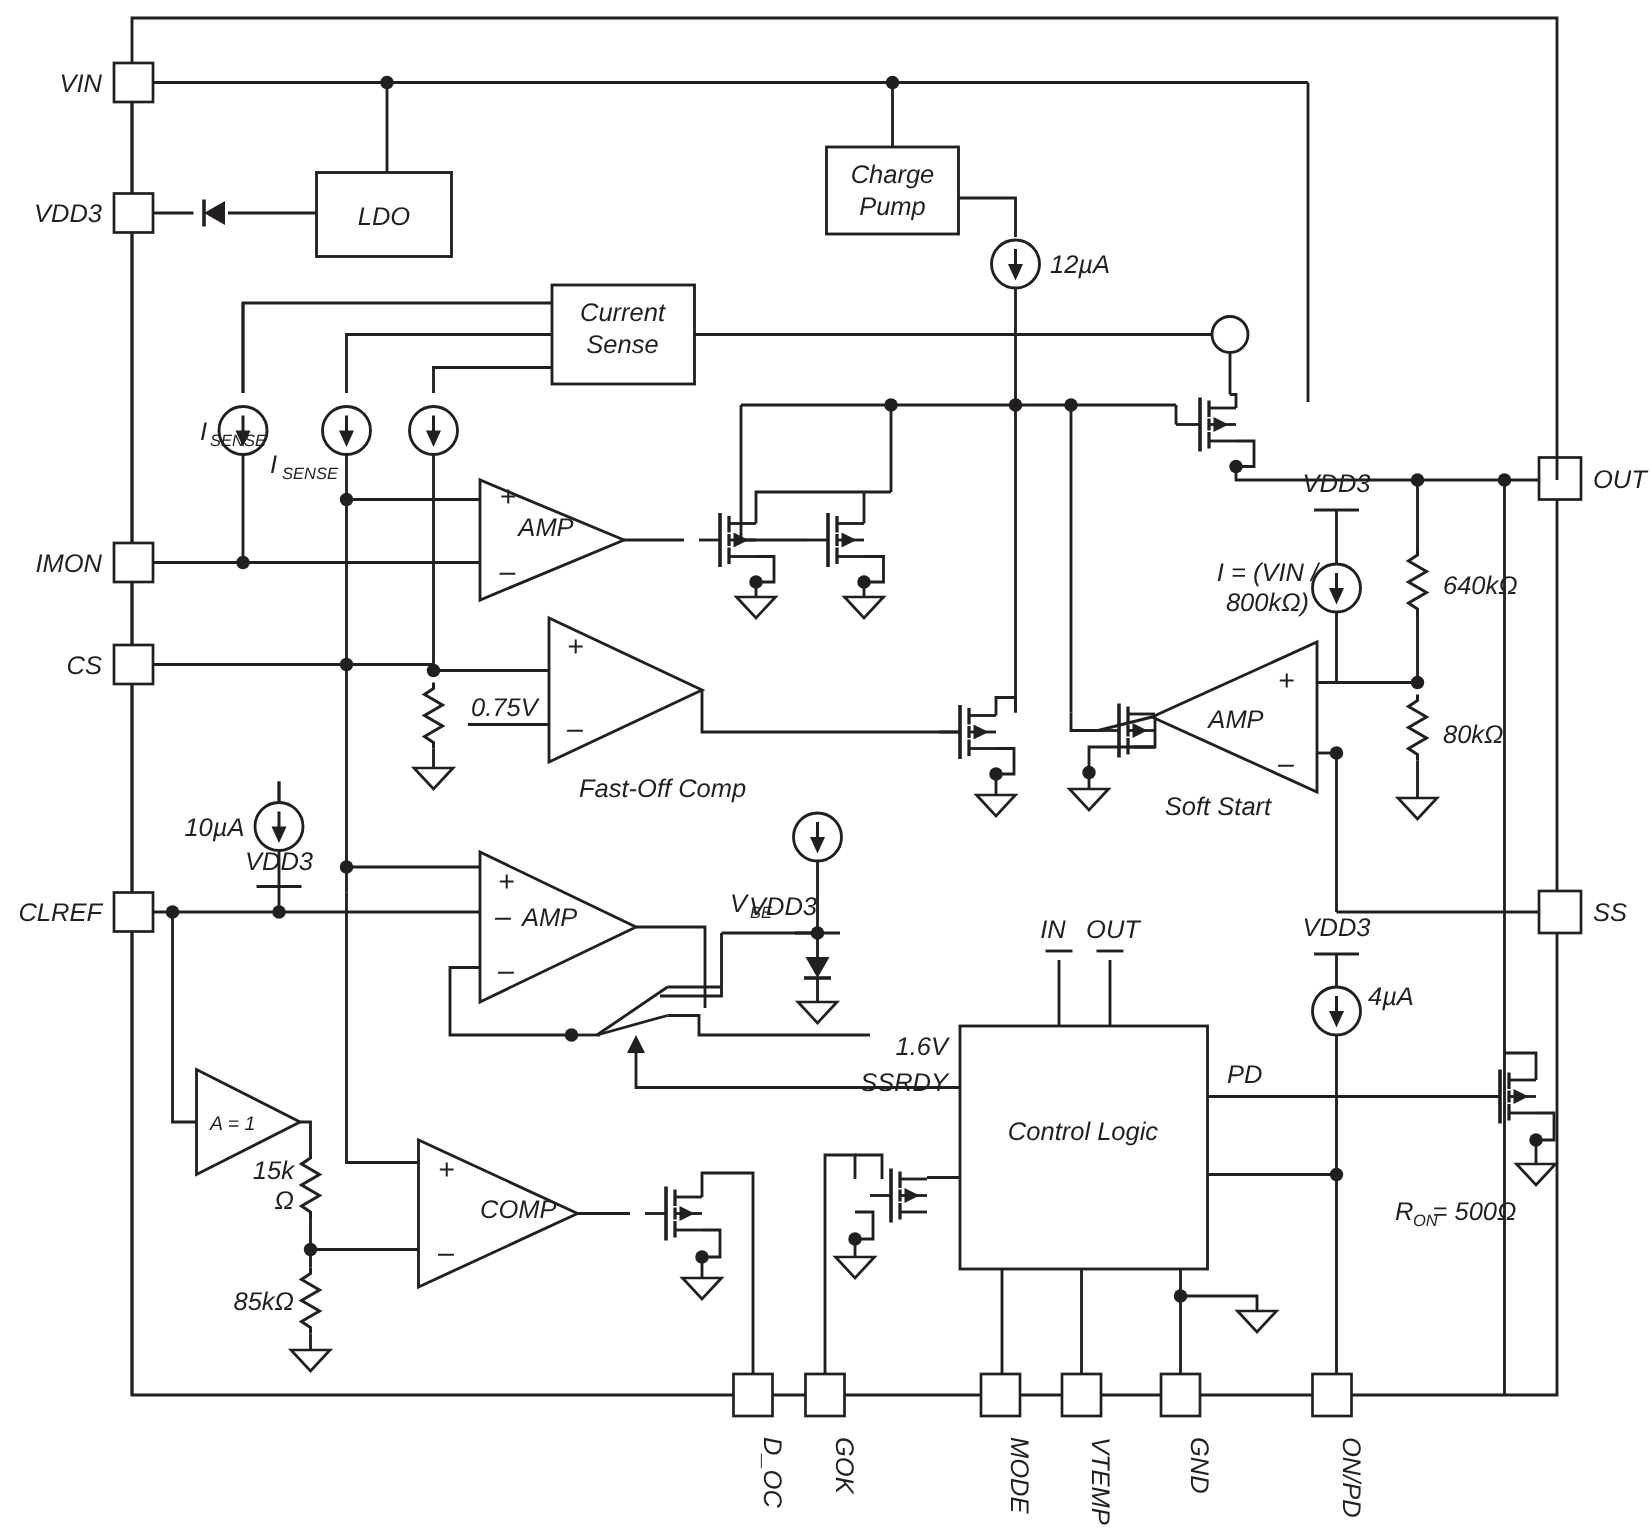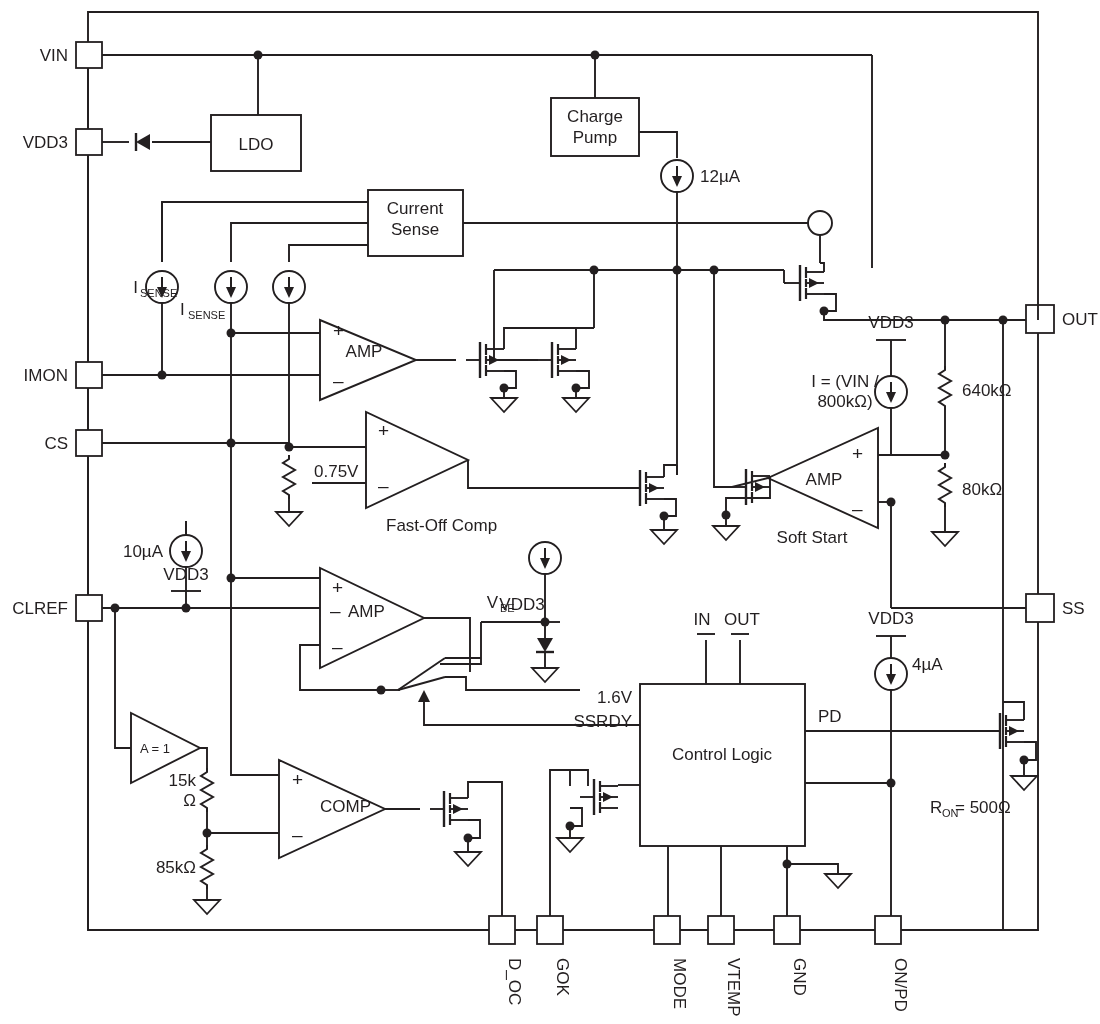--- a/index.html
+++ b/index.html
@@ -1,17 +1,17 @@
 <!DOCTYPE html>
 <html><head>
 <meta charset="utf-8">
 <style>
   html,body{margin:0;padding:0;background:#ffffff;}
   body{font-family:"Liberation Sans", sans-serif;}
-  #root{position:relative;width:1100px;height:1024px;background:#ffffff;overflow:hidden;}
+  #root{position:relative;width:1100px;height:1024px;background:#ffffff;overflow:hidden;font-style:italic;}
   svg{display:block;}
   .lbl{font-family:"Liberation Sans", sans-serif;font-size:17px;fill:#231f20;}
   .lbl-sm{font-family:"Liberation Sans", sans-serif;font-size:13px;fill:#231f20;}
   .lbl-blk{font-family:"Liberation Sans", sans-serif;font-size:17px;fill:#231f20;}
   .lbl-tiny{font-family:"Liberation Sans", sans-serif;font-size:11px;fill:#231f20;}
   .lbl-amp{font-family:"Liberation Sans", sans-serif;font-size:17px;fill:#231f20;}
   .sign{font-family:"Liberation Sans", sans-serif;font-size:19px;fill:#231f20;}
   .w{fill:none;stroke:#231f20;stroke-width:1.9;}
   .box{fill:#ffffff;stroke:#231f20;stroke-width:1.9;}
   .pin{fill:#ffffff;stroke:#231f20;stroke-width:1.8;}

